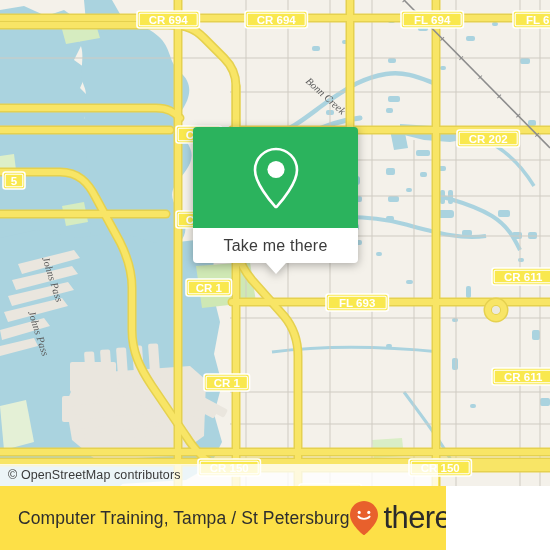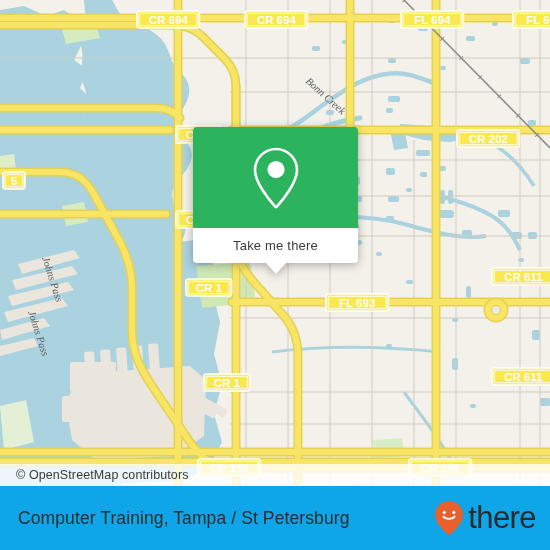--- a/index.html
+++ b/index.html
@@ -10,55 +10,55 @@
     -webkit-font-smoothing:antialiased;
   }
   #root{position:relative;width:550px;height:550px;overflow:hidden;}
 
   
   #map{position:absolute;left:0;top:0;width:550px;height:486px;overflow:hidden;background:#f2efe9;}
   #map svg{display:block;}
 
   
   #attribution{
-    position:absolute;left:0;bottom:0;width:550px;height:22px;
+    position:absolute;left:0;bottom:0;width:438px;height:22px;
     background:rgba(255,255,255,0.78);
     display:flex;align-items:center;
-    box-sizing:border-box;padding-left:16px;text-align:right;
+    box-sizing:border-box;padding-left:8px;text-align:right;
   }
   #attribution span{font-size:12.5px;color:#3a3a3a;letter-spacing:.1px;}
 
   
   #callout{
     position:absolute;left:193px;top:127px;width:165px;
     filter:drop-shadow(0 2px 5px rgba(0,0,0,.30));
     z-index:20;
   }
   #callout .cardtop{
     background:#2bb35d;height:101px;border-radius:4px 4px 0 0;
     display:flex;align-items:center;justify-content:center;
   }
   #callout .cardbtn{
     background:#ffffff;height:35px;border-radius:0 0 4px 4px;
     display:flex;align-items:center;justify-content:center;
     position:relative;cursor:pointer;
   }
   #callout .cardbtn span{
-    font-size:13px;color:#3b3b3b;letter-spacing:.2px;
+    font-size:16px;color:#3b3b3b;letter-spacing:.2px;
   }
   #callout .tail{
     position:absolute;left:50%;margin-left:-10px;bottom:-11px;
     width:0;height:0;border-left:10px solid transparent;
     border-right:10px solid transparent;border-top:11px solid #ffffff;
   }
 
   
   #footer{
-    position:absolute;left:0;top:486px;width:550px;height:64px;
-    background:#0ea5e9;overflow:hidden;
+    position:absolute;left:0;top:486px;width:446px;height:64px;
+    background:#fde047;overflow:hidden;
   }
   #footer .ghost{position:absolute;left:0;top:-486px;opacity:.10;pointer-events:none;}
   #footer .frow{
     position:relative;height:64px;display:flex;align-items:center;
     justify-content:space-between;padding:0 14px 0 18px;box-sizing:border-box;
   }
   #footer .title{font-size:17.5px;color:#2e2e2e;letter-spacing:.1px;white-space:nowrap;}
   #logo{display:flex;align-items:center;gap:4px;}
   #logo .word{font-size:31px;color:#2b2b2b;letter-spacing:-.6px;font-weight:400;}
 </style>

